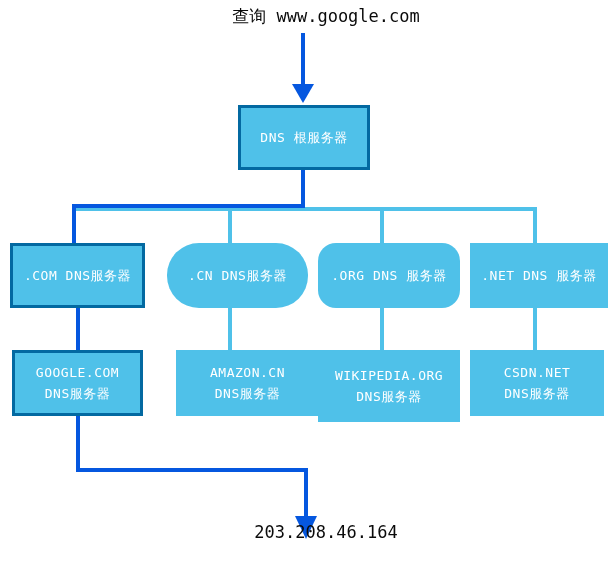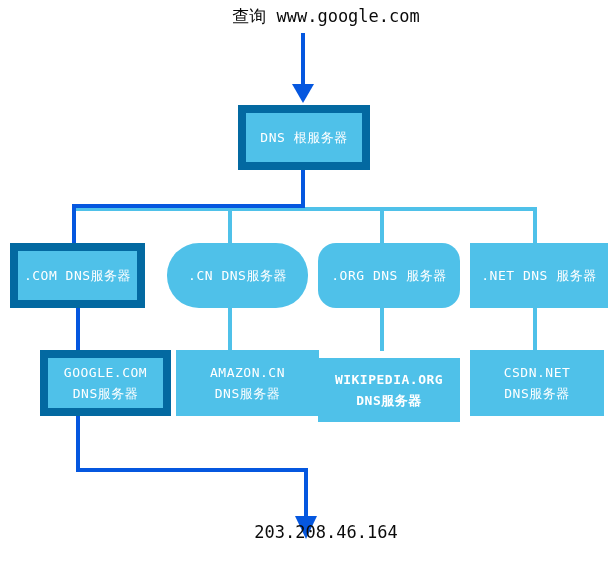--- a/index.html
+++ b/index.html
@@ -39,29 +39,29 @@
     color: #ffffff;
     display: flex;
     flex-direction: column;
     align-items: center;
     justify-content: center;
     font-size: 13px;
     letter-spacing: 0.5px;
     text-align: center;
     line-height: 21px;
   }
-  .node.hl { border: 8px solid #0369a1; }
+  .node.hl { border: 3px solid #0369a1; }
   .root-box  { left: 238px; top: 105px; width: 132px; height: 65px; }
   .box-com   { left: 10px;  top: 243px; width: 135px; height: 65px; }
   .box-cn    { left: 167px; top: 243px; width: 141px; height: 65px; border-radius: 32px; }
   .box-org   { left: 318px; top: 243px; width: 142px; height: 65px; border-radius: 18px; }
   .box-net   { left: 470px; top: 243px; width: 138px; height: 65px; }
-  .box-google    { left: 12px;  top: 350px; width: 131px; height: 66px; margin-left: 28px; }
+  .box-google    { left: 12px;  top: 350px; width: 131px; height: 66px; }
   .box-amazon    { left: 165px; top: 350px; width: 143px; height: 66px; margin-left: 11px; }
-  .box-wikipedia { left: 318px; top: 358px; width: 142px; height: 64px; font-weight: bold; }
+  .box-wikipedia { left: 318px; top: 350px; width: 142px; height: 72px; }
   .box-csdn      { left: 470px; top: 350px; width: 134px; height: 66px; }
 </style>
 </head>
 <body>
 
 <div class="stage">
 
   <div class="caption title">查询 www.google.com</div>
 
   <svg class="lines-svg" viewBox="0 0 610 580" xmlns="http://www.w3.org/2000/svg">

